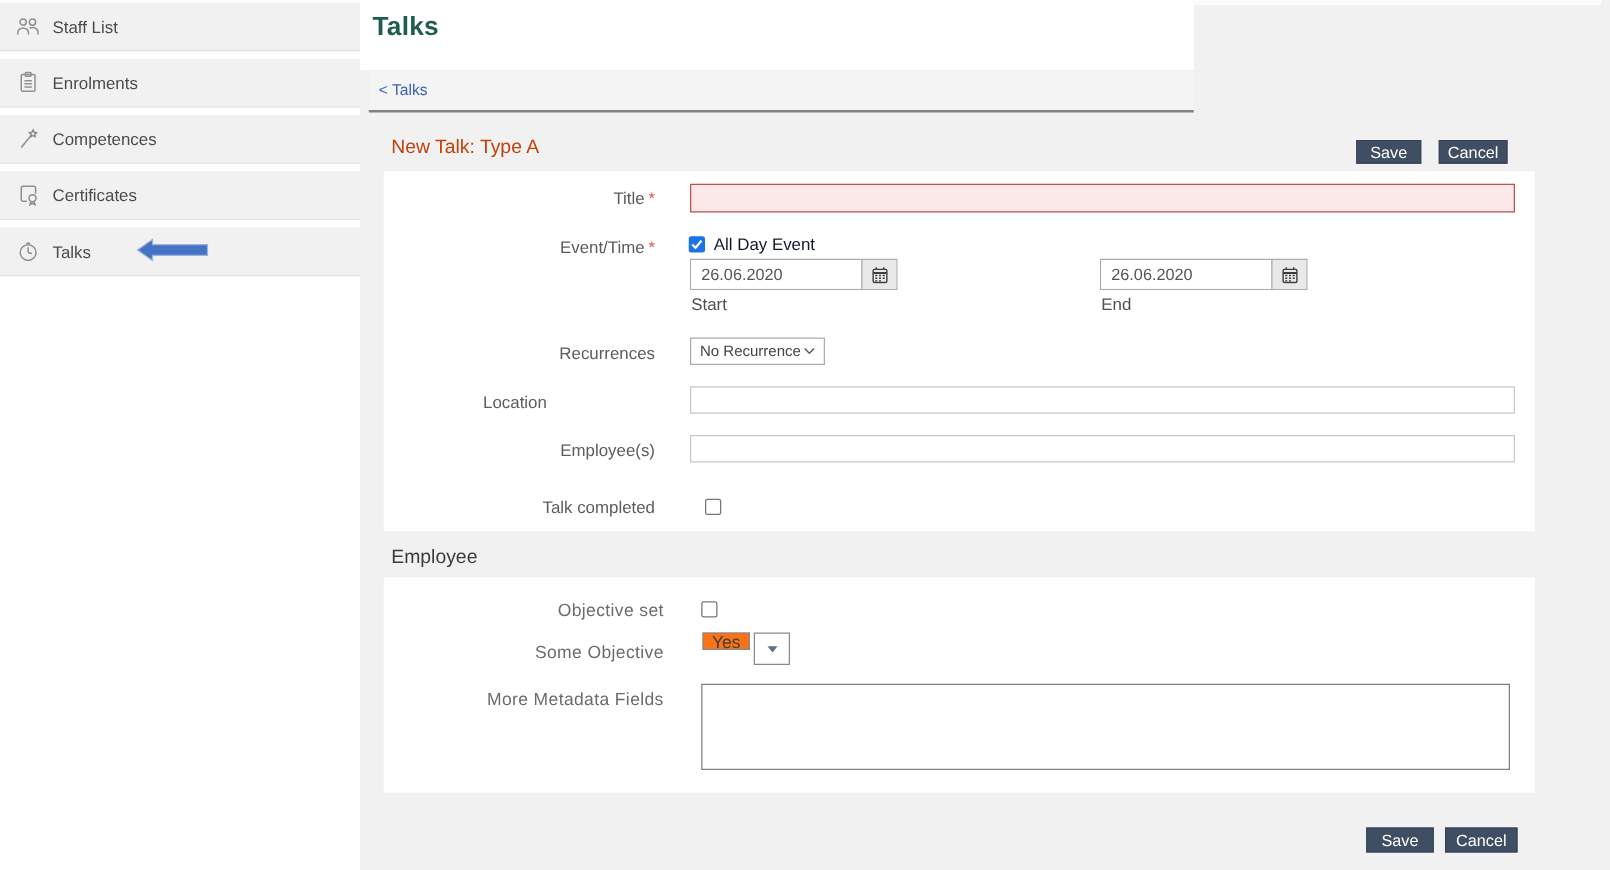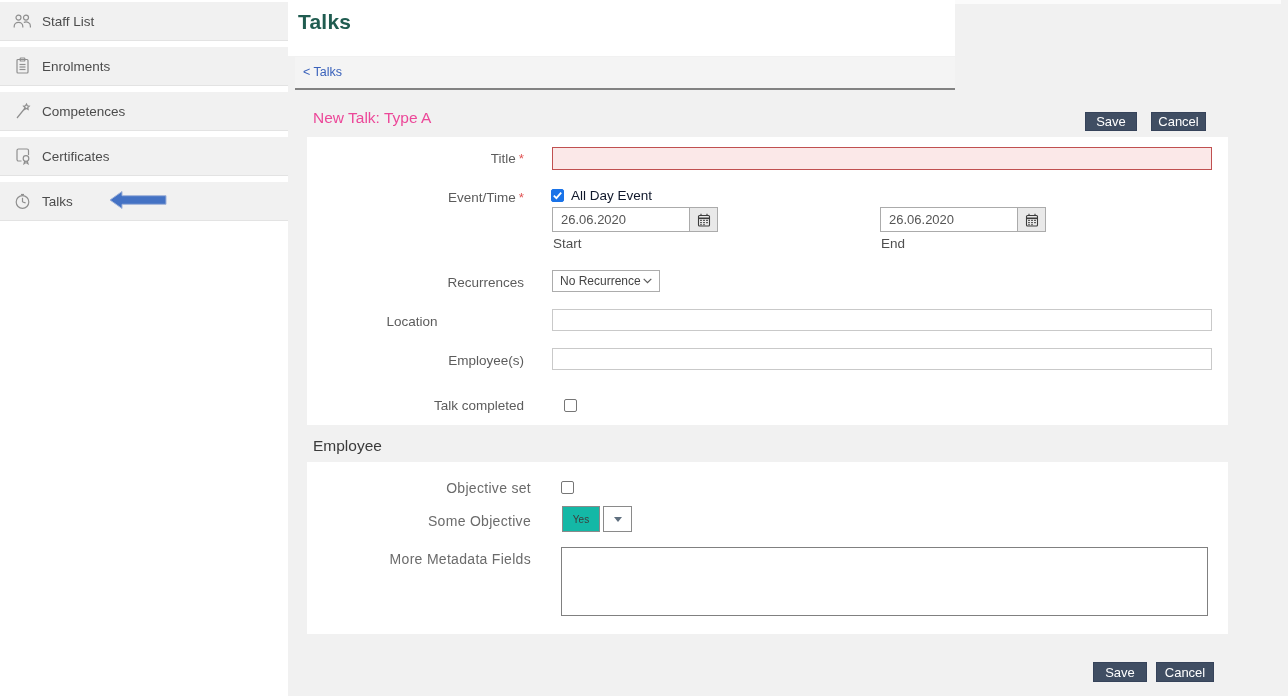--- a/index.html
+++ b/index.html
@@ -23,21 +23,21 @@
   .main-bg    { left:288px; top:0; width:1000px; height:696px; background:#f1f1f1; }
   .top-strip  { left:955px; top:0; width:326px; height:4px; background:#fbfbfb; }
   .header-card{ left:288px; top:0; width:667px; height:56px; background:#ffffff; }
   .page-heading { left:298px; top:10px; font-size:21px; font-weight:600;
                   color:#205c50; letter-spacing:.2px; }
   .breadcrumb-bar { left:295px; top:57px; width:660px; height:33px; background:#f4f4f4;
                     border-bottom:2px solid #828282; }
   .breadcrumb-link { position:absolute; left:8px; top:8px; font-size:12.5px;
                      color:#3a62bb; text-decoration:none; cursor:pointer; }
 
-  .form-title   { left:313px; top:109px; font-size:15.5px; color:#ec4899; }
+  .form-title   { left:313px; top:109px; font-size:15.5px; color:#c2410c; }
   .minutes-title{ left:313px; top:437px; font-size:15.5px; color:#3b3b3b; }
 
   .btn { position:absolute; background:#404e63; color:#ffffff; font-size:13px;
          border:1px solid #36435a; font-family:inherit; cursor:pointer;
          display:flex; align-items:center; justify-content:center; }
   .btn-save-top    { left:1085px; top:112px; width:52px; height:19px; }
   .btn-cancel-top  { left:1151px; top:112px; width:55px; height:19px; }
   .btn-save-bottom { left:1093px; top:662px; width:54px; height:20px; }
   .btn-cancel-bottom{ left:1156px; top:662px; width:58px; height:20px; }
 
@@ -85,23 +85,23 @@
               border-radius:2px; background:#fff; cursor:pointer;
               display:flex; align-items:center; justify-content:center; }
   .checkbox svg { display:none; }
   .checkbox.checked { background:#1a73e8; border-color:#1a73e8; }
   .checkbox.checked svg { display:block; }
   .allday-cb  { left:551px; top:189px; }
   .talk-cb    { left:564px; top:399px; }
   .metadata-cb{ left:561px; top:481px; }
 
   .combo { position:absolute; left:562px; top:506px; display:flex; gap:3px; }
-  .combo-value { width:38px; height:26px; border:1px solid #8a8a8a; background:#14b8a6;
+  .combo-value { width:38px; height:14px; border:1px solid #8a8a8a; background:#f97316;
                  display:flex; align-items:center; justify-content:center;
-                 font-size:10px; color:#3d3d3d; }
+                 font-size:14px; color:#3d3d3d; }
   .combo-btn { width:29px; height:26px; border:1px solid #8a8a8a; background:#fff;
                display:flex; align-items:center; justify-content:center; cursor:pointer; }
   .tri { width:0; height:0; border-left:4.5px solid transparent;
          border-right:4.5px solid transparent; border-top:5px solid #5f6f7f; }
 
   .more-textarea { left:561px; top:547px; width:647px; height:69px;
                    border:1px solid #808080; background:#fff; resize:none;
                    font-size:13px; color:#444; padding:4px 6px; }
 </style>
 </head>

